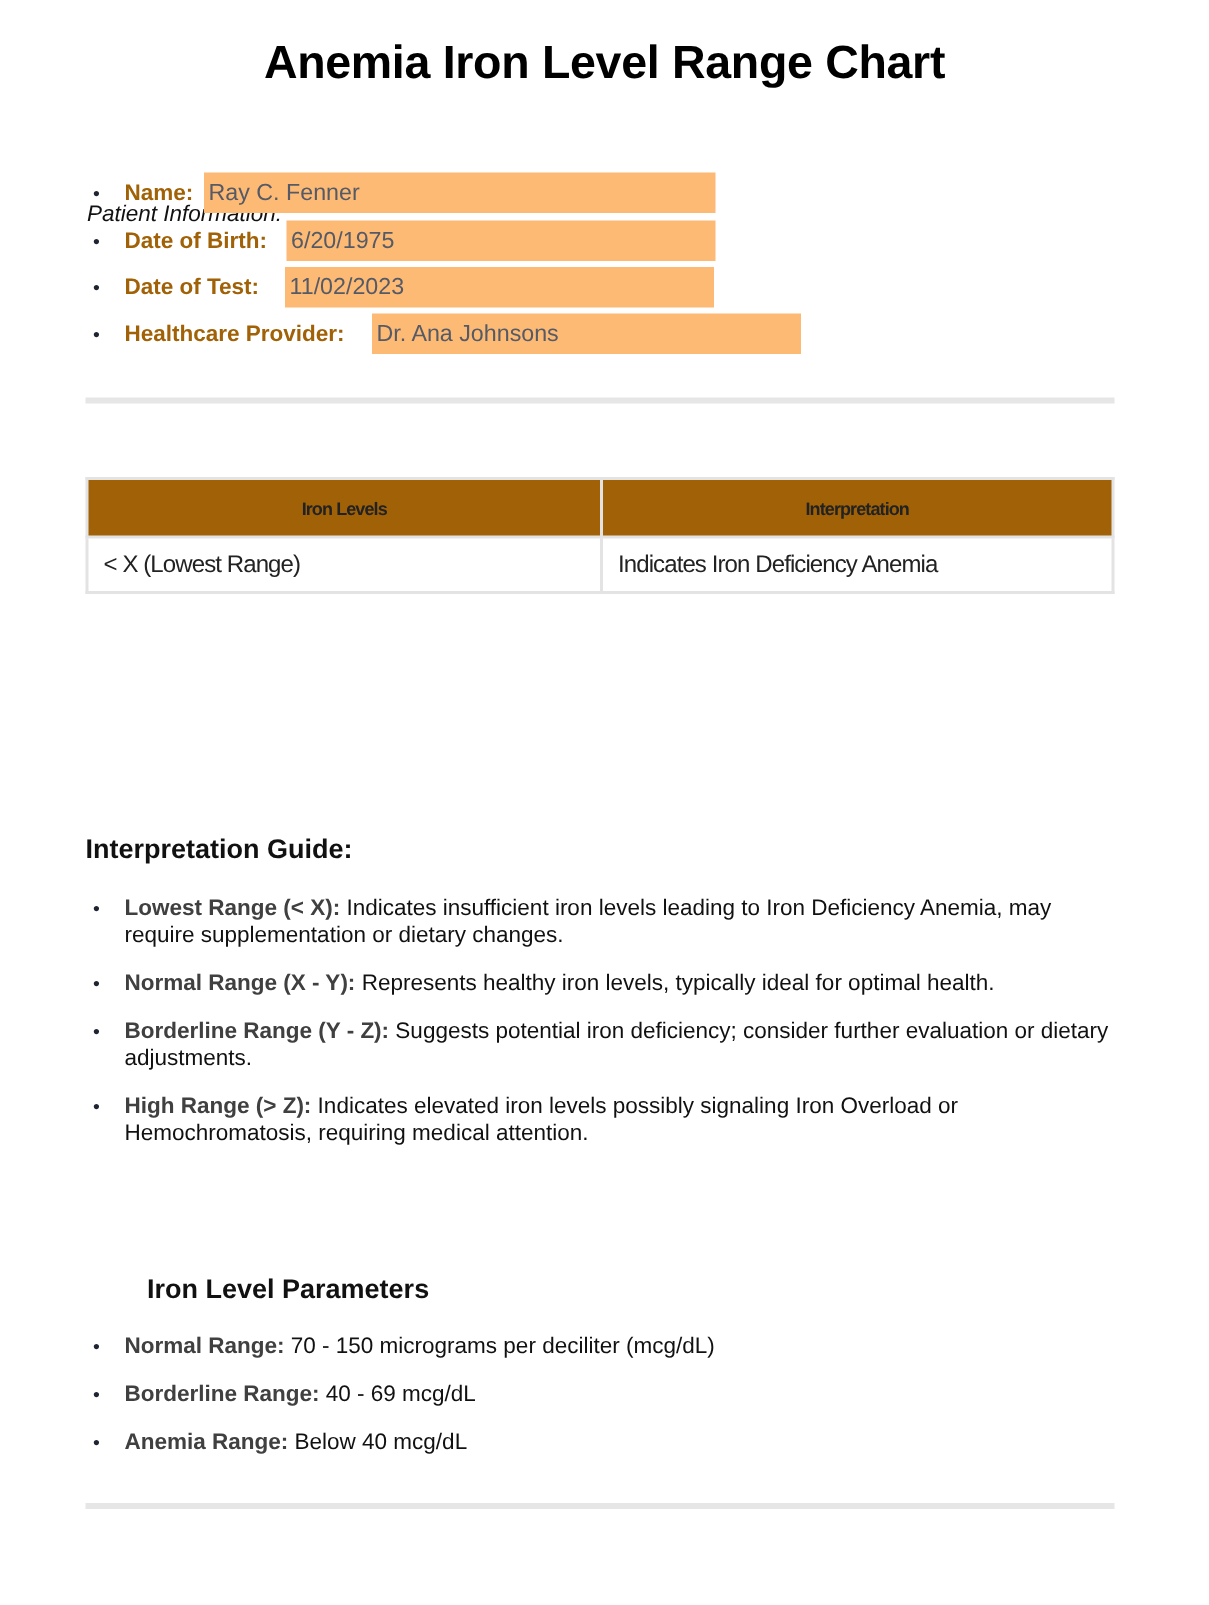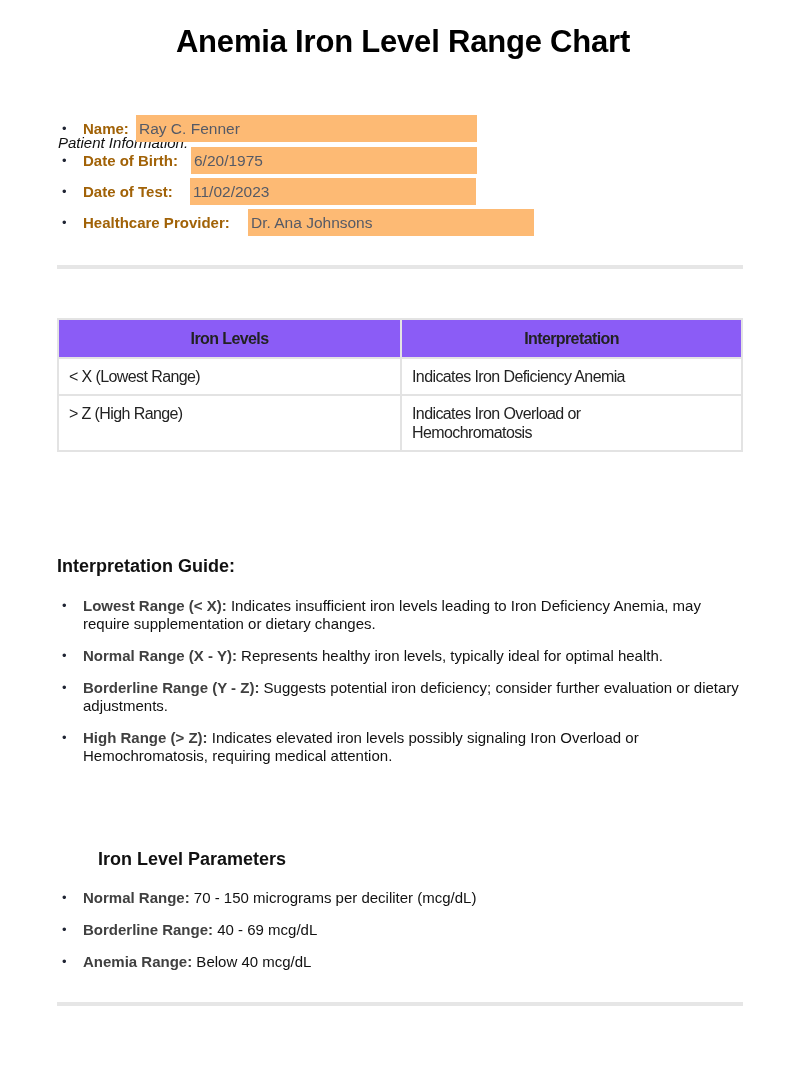--- a/index.html
+++ b/index.html
@@ -12,21 +12,21 @@
 
   .field-row { position: absolute; left: 62px; height: 27px; display: flex; align-items: center; font-size: 15px; }
   .field-row .bullet { width: 21px; font-size: 13px; color: #1f2433; }
   .field-row .label { font-weight: bold; color: #a16207; white-space: nowrap; }
   .field-box { position: absolute; height: 27px; background: #fdba74; color: #555a66; font-size: 15.5px; display: flex; align-items: center; padding-left: 3px; }
 
   .divider { position: absolute; left: 57px; width: 686px; height: 4px; background: #e6e6e6; }
 
   table.range-table { position: absolute; left: 57px; top: 318px; width: 686px; border-collapse: collapse; font-size: 16px; letter-spacing: -0.6px; }
   table.range-table th, table.range-table td { border: 2px solid #e3e3e3; text-align: left; vertical-align: top; }
-  table.range-table th { background: #8b5cf6; height: 39px; text-align: center; vertical-align: middle; font-weight: bold; font-size: 16px; color: #222; }
+  table.range-table th { background: #a16207; height: 39px; text-align: center; vertical-align: middle; font-weight: bold; font-size: 12px; color: #222; }
   table.range-table td { padding: 8px 10px; height: 36px; color: #222; line-height: 19px; }
   table.range-table td.col1 { width: 343px; }
 
   .section-heading { position: absolute; left: 57px; font-size: 18px; font-weight: bold; color: #111; }
 
   ul.guide, ul.params { position: absolute; left: 62px; width: 680px; list-style: none; font-size: 15px; color: #111; }
   ul.guide li, ul.params li { position: relative; padding-left: 21px; line-height: 18px; }
   ul.guide li .dot, ul.params li .dot { position: absolute; left: 0; top: 0; font-size: 13px; color: #1f2433; }
   ul.guide li .term, ul.params li .term { font-weight: bold; color: #404040; }
   ul.guide li { margin-bottom: 14px; }
@@ -70,24 +70,20 @@
     <tr>
       <th>Iron Levels</th>
       <th>Interpretation</th>
     </tr>
   </thead>
   <tbody>
     <tr>
       <td class="col1">&lt; X (Lowest Range)</td>
       <td>Indicates Iron Deficiency Anemia</td>
     </tr>
-    <tr>
-      <td class="col1" style="height:55px;">&gt; Z (High Range)</td>
-      <td style="height:55px; padding-right:120px;">Indicates Iron Overload or Hemochromatosis</td>
-    </tr>
   </tbody>
 </table>
 
 <h2 class="section-heading" style="top:556px;">Interpretation Guide:</h2>
 <ul class="guide" style="top:597px;">
   <li>
     <span class="dot">•</span>
     <span class="term">Lowest Range (&lt; X):</span><span> Indicates insufficient iron levels leading to Iron Deficiency Anemia, may require supplementation or dietary changes.</span>
   </li>
   <li>

